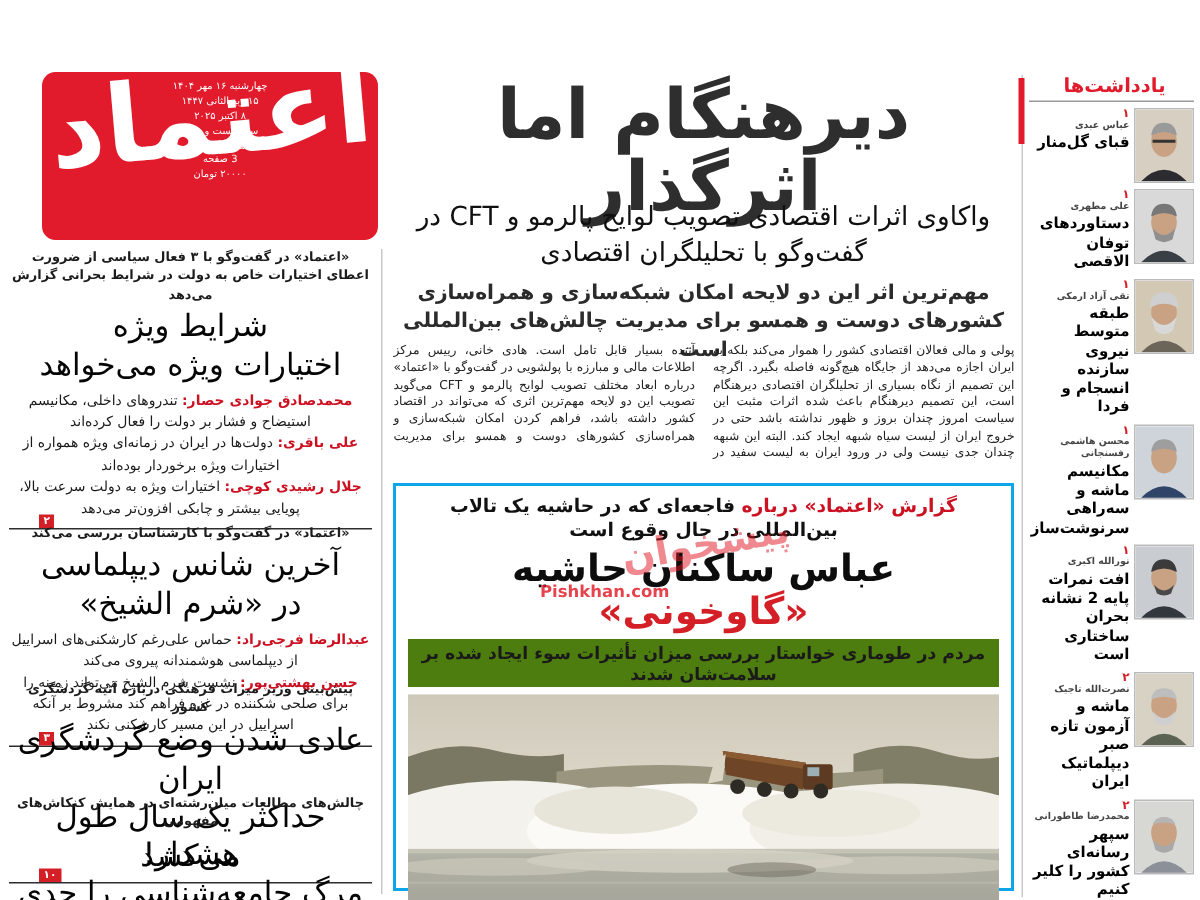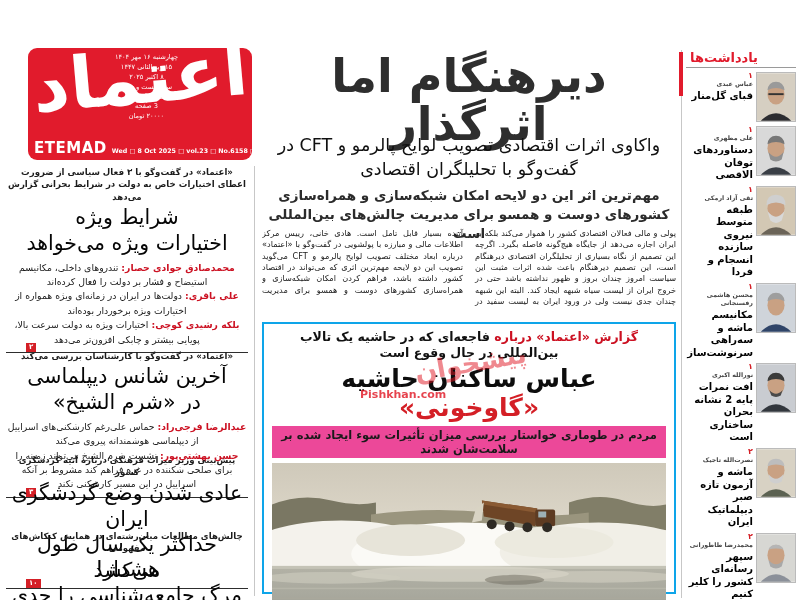--- a/index.html
+++ b/index.html
@@ -37,42 +37,42 @@
   #lead-body { left:262px; top:228px; width:414px; height:88px; column-count:2; column-gap:12px;
     font-size:8.2px; line-height:1.38; color:#222; text-align:justify; overflow:hidden; }
   .red-inline { color:#cc1122; font-weight:bold; }
 
   
   #photo-box { left:262px; top:322px; width:414px; height:272px; border:2px solid #0ea5e9; padding:5px 8px 6px; }
   #ps-kicker { text-align:center; font-size:12.5px; font-weight:bold; color:#111; line-height:1.3; }
   #ps-kicker .red-inline { color:#cc1122; }
   #ps-headline { text-align:center; font-size:25px; font-weight:bold; color:#0d0d0d; margin-top:2px; letter-spacing:-0.5px; }
   #ps-headline .hl-red { color:#d41f26; }
-  #ps-deck { margin-top:4px; background:#ec4899; text-align:center; font-size:11.5px; font-weight:bold;
+  #ps-deck { margin-top:4px; background:#4d7c0f; text-align:center; font-size:11.5px; font-weight:bold;
     color:#1a1a1a; padding:2px 0; }
   #ps-photo { position:relative; margin-top:5px; height:158px; overflow:hidden; background:#c9c4b6; }
   .watermark { position:absolute; color:#e01522; font-weight:bold; pointer-events:none; z-index:5; }
   #wm-fa { top:24px; left:150px; font-size:26px; opacity:0.5; transform:rotate(-10deg); }
   #wm-en { top:64px; left:96px; font-size:11px; opacity:0.8; }
 
   
   .story { position:absolute; left:6px; width:242px; text-align:center; color:#101010; }
   .story-kicker { font-size:8.6px; font-weight:bold; line-height:1.45; color:#1c1c1c; }
   .story-headline { font-size:20.5px; font-weight:normal; line-height:1.25; letter-spacing:-0.5px; margin-top:2px; color:#050505; }
   .story-quotes { margin-top:4px; font-size:9.3px; line-height:1.55; color:#191919; }
   .q-name { color:#cc1122; font-weight:bold; }
   .story-rule { position:relative; border-bottom:1.4px solid #2d2d2d; margin-top:5px; }
   .page-chip { position:absolute; left:20px; top:-9px; background:#d41f26; color:#fff; font-size:7px;
     font-weight:bold; padding:0 3px; line-height:9px; height:9px; }
   #story-1 { top:166px; } #story-2 { top:318px;margin-top:32px; } #story-3 { top:454px; } #story-4 { top:530px; }
   #story-4 .story-rule { border-bottom:none; }
 
   
   #sidebar { left:686px; top:50px; width:110px; height:550px; overflow:hidden; }
-  #sidebar-title { color:#e11b2c; font-weight:bold; font-size:13px; text-align:left; padding-left:4px; }
+  #sidebar-title { color:#e11b2c; font-weight:bold; font-size:13px; text-align:center; padding-left:4px; }
   #sidebar-rule { border-bottom:1px solid #9a9a9a; margin:2px 0 4px; }
   .sb-item { display:flex; gap:3px; margin-bottom:4px; }
   .sb-photo { width:40px; height:50px; flex:0 0 40px; border:1px solid #bbb; }
   .sb-photo svg { display:block; width:100%; height:100%; }
   .sb-text { flex:1; text-align:right; }
   .sb-page { color:#d41f26; font-size:8px; font-weight:bold; line-height:1; }
   .sb-author { color:#444; font-size:6.3px; font-weight:bold; line-height:1.3; }
   .sb-title { color:#000; font-size:10px; font-weight:bold; line-height:1.25; margin-top:2px; }
 
   
@@ -89,24 +89,20 @@
 <div class="abs" id="masthead">
   <div id="logo-fa">اعتماد</div>
   <div id="masthead-dates">
     <div>چهارشنبه ۱۶ مهر ۱۴۰۴</div>
     <div>۱۵ ربیع‌الثانی ۱۴۴۷</div>
     <div>۸ اکتبر ۲۰۲۵</div>
     <div>سال بیست و سوم</div>
     <div>شماره ۶۱۵۸</div>
     <div>3 صفحه</div>
     <div>۲۰۰۰۰ تومان</div>
-  </div>
-  <div id="masthead-foot">
-    <span id="logo-en">ETEMAD</span>
-    <span id="masthead-info">Wed □ 8 Oct 2025 □ vol.23 □ No.6158 □ 12 Pages □ 20000 Rials</span>
   </div>
 </div>
 
 <div class="vdiv" id="vdiv-left"></div>
 <div class="vdiv" id="vdiv-right"></div>
 <div id="sidebar-redbar"></div>
 
 <div class="abs" id="lead-headline">دیرهنگام اما اثرگذار</div>
 <div class="abs" id="lead-sub">واکاوی اثرات اقتصادی تصویب لوایح پالرمو و CFT در گفت‌وگو با تحلیلگران اقتصادی</div>
 <div class="abs" id="lead-deck">مهم‌ترین اثر این دو لایحه امکان شبکه‌سازی و همراه‌سازی کشورهای دوست و همسو برای مدیریت چالش‌های بین‌المللی است</div>
@@ -194,21 +190,21 @@
   <div class="story-quotes">
     <div>
       <span class="q-name">محمدصادق جوادی حصار:</span>
       <span class="q-text">تندروهای داخلی، مکانیسم استیضاح و فشار بر دولت را فعال کرده‌اند</span>
     </div>
     <div>
       <span class="q-name">علی باقری:</span>
       <span class="q-text">دولت‌ها در ایران در زمانه‌ای ویژه همواره از اختیارات ویژه برخوردار بوده‌اند</span>
     </div>
     <div>
-      <span class="q-name">بلکه رشیدی کوچی:</span>
+      <span class="q-name">جلال رشیدی کوچی:</span>
       <span class="q-text">اختیارات ویژه به دولت سرعت بالا، پویایی بیشتر و چابکی افزون‌تر می‌دهد</span>
     </div>
   </div>
   <div class="story-rule">
     <span class="page-chip">۲</span>
   </div>
 </div>
 
 <div class="story" id="story-2">
   <div class="story-kicker">«اعتماد» در گفت‌وگو با کارشناسان بررسی می‌کند</div>

